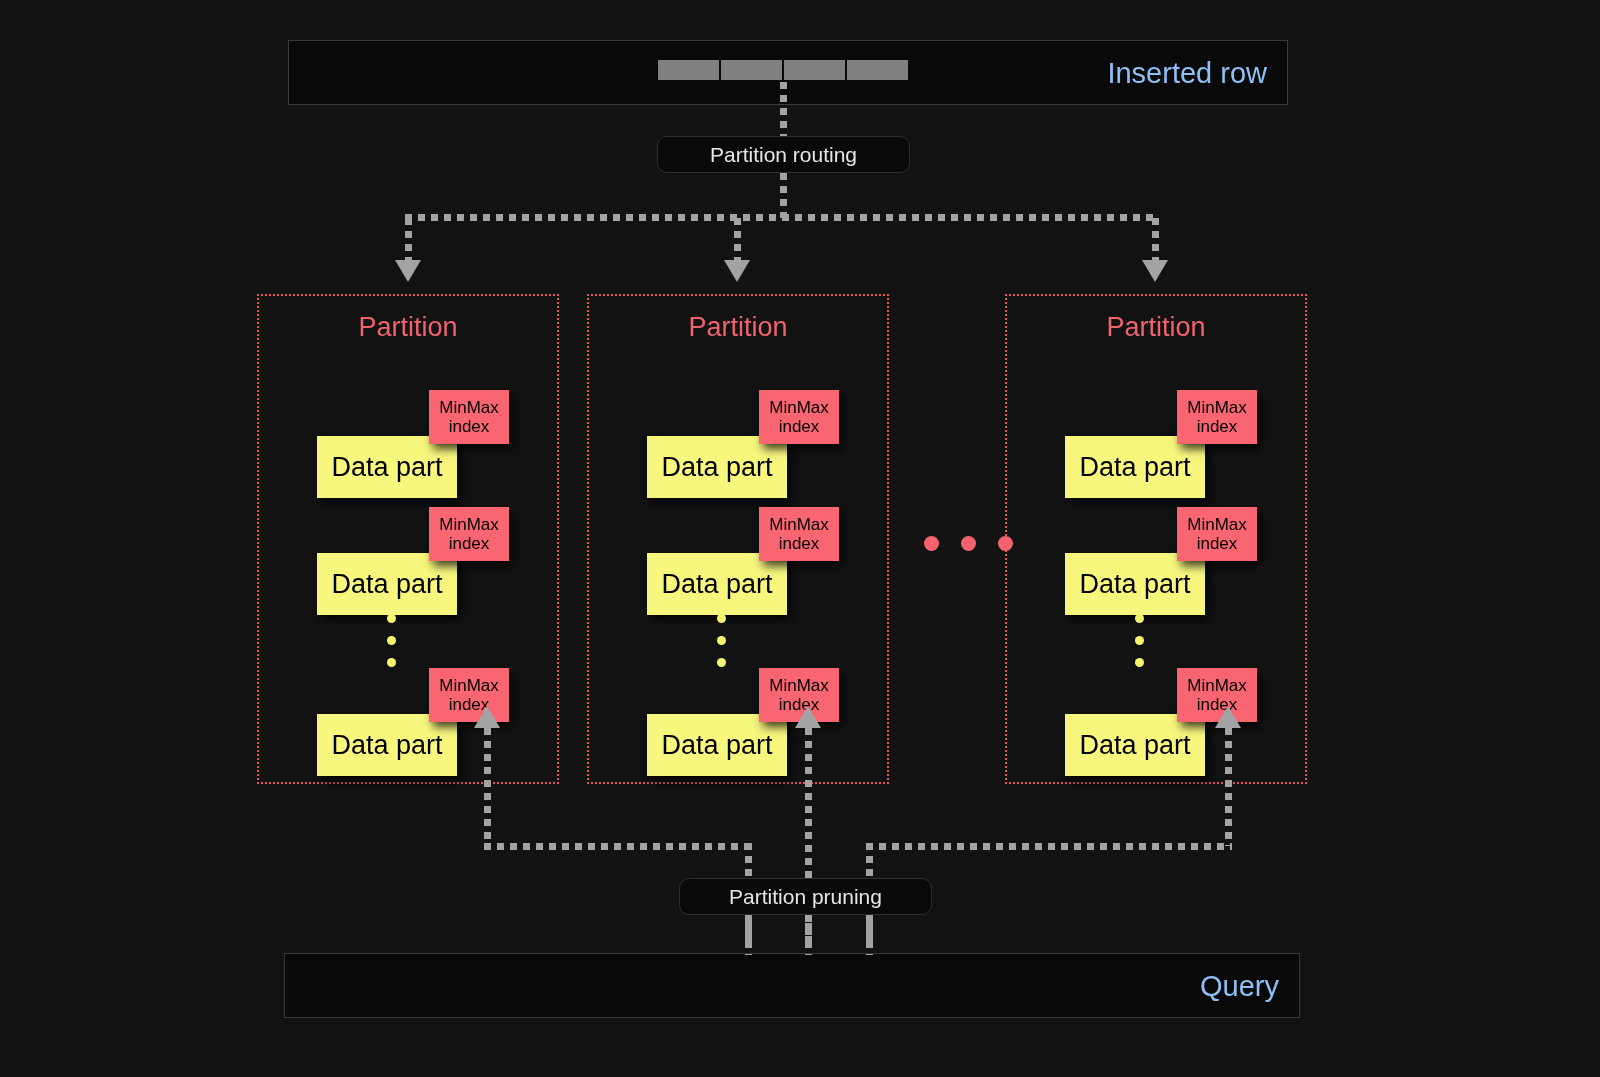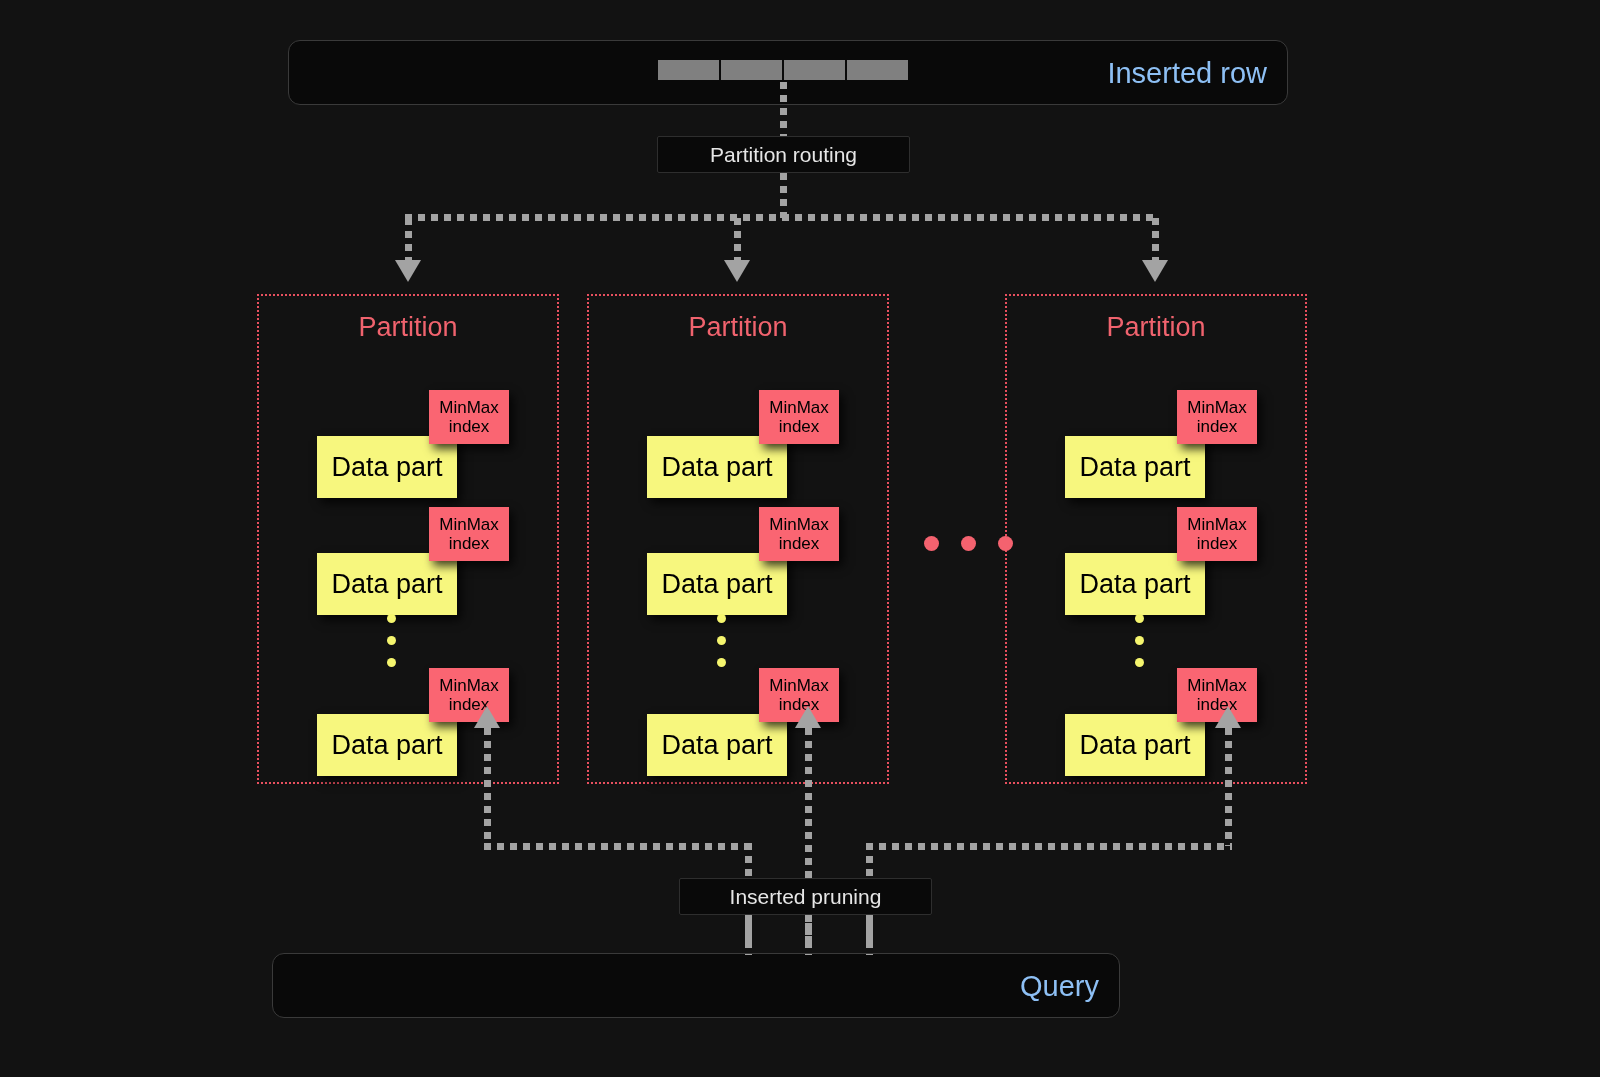--- a/index.html
+++ b/index.html
@@ -14,25 +14,25 @@
     background: #121212;
     overflow: hidden;
     font-family: "Liberation Sans", sans-serif;
   }
 
   
   .bar {
     position: absolute;
     background: #090909;
     border: 1px solid #3a3a3a;
-    border-radius: 12px;
+    border-radius: 0;
     box-sizing: border-box;
   }
   #inserted-row-bar { left: 288px; top: 40px; width: 1000px; height: 65px; }
-  #query-bar        { left: 272px; top: 953px; width: 848px; height: 65px; }
+  #query-bar        { left: 284px; top: 953px; width: 1016px; height: 65px; }
 
   .bar-right-label {
     position: absolute;
     right: 20px;
     top: 50%;
     transform: translateY(-50%);
     color: #8ec0f5;
     font-size: 29px;
     white-space: nowrap;
   }
@@ -62,21 +62,21 @@
     white-space: pre;
     letter-spacing: 0.5px;
   }
   #query-text .key { color: #f4626f; }
 
   
   .pill {
     position: absolute;
     background: #090909;
     border: 1px solid #2e2e2e;
-    border-radius: 2px;
+    border-radius: 10px;
     color: #e6e6e6;
     font-size: 21px;
     display: flex;
     align-items: center;
     justify-content: center;
     box-sizing: border-box;
     z-index: 6;
   }
   #partition-routing-pill { left: 657px; top: 136px; width: 253px; height: 37px; }
   #partition-pruning-pill { left: 679px; top: 878px; width: 253px; height: 37px; }
@@ -354,21 +354,21 @@
   <div class="arrow-up" style="left:795px; top:706px;"></div>
   <div class="dotv" style="left:805px; top:728px; height:215px;"></div>
 
   <div class="arrow-up" style="left:1215px; top:706px;"></div>
   <div class="dotv" style="left:1225px; top:728px; height:118px;"></div>
   <div class="doth" style="left:866px; top:843px; width:366px;"></div>
 
   <div class="dotv" style="left:745px; top:843px; height:100px;"></div>
   <div class="dotv" style="left:866px; top:843px; height:100px;"></div>
 
-  <div class="pill" id="partition-pruning-pill">Inserted pruning</div>
+  <div class="pill" id="partition-pruning-pill">Partition pruning</div>
 
   <div class="dotv" style="left:745px; top:915px; height:40px;"></div>
   <div class="dotv" style="left:805px; top:915px; height:40px;"></div>
   <div class="dotv" style="left:866px; top:915px; height:40px;"></div>
 
   <div class="bar" id="query-bar">
     <span class="bar-right-label">Query</span>
   </div>
 
 </div>

